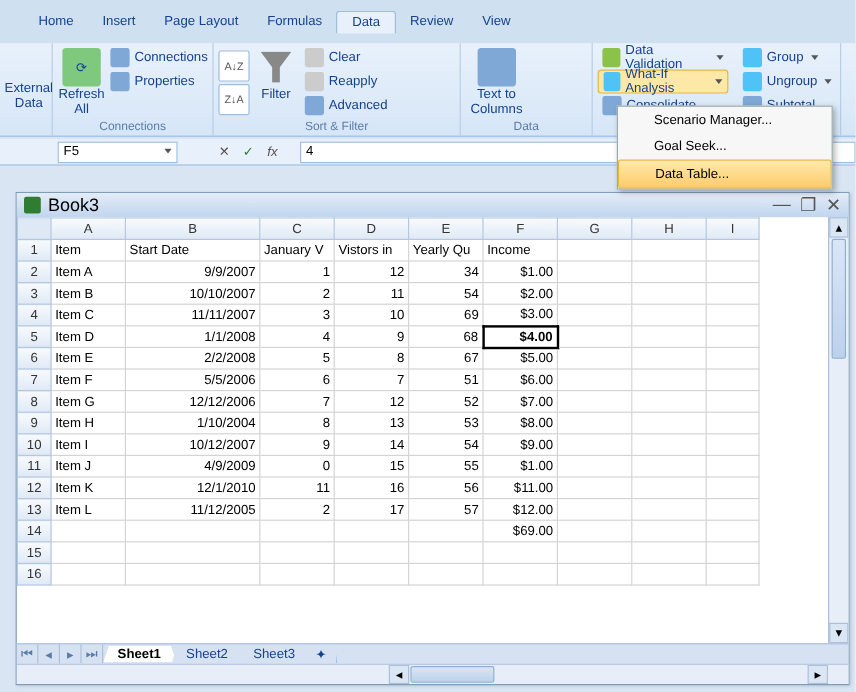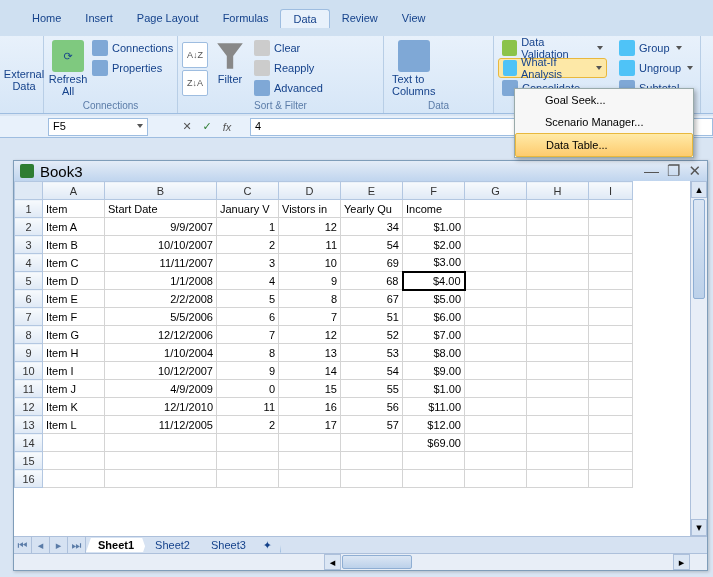--- a/index.html
+++ b/index.html
@@ -40,21 +40,21 @@
 .sheet { position: absolute; top: 20px; bottom: 34px; left: 0; right: 0; overflow: hidden;}
 table.grid { border-collapse: collapse; background: #fff; }
 table.grid th { background: linear-gradient(#f7fafd,#dfe9f5); border: 1px solid #b3c7e1; font-weight: normal; color: #333; font-size: 11px; }
 table.grid th.col { height: 18px; }
 table.grid th.row { width: 28px; }
 table.grid td { border: 1px solid #d4d4d4; height: 18px; padding: 0 3px; font-size: 11px; white-space: nowrap; overflow: hidden;}
 table.grid td.r { text-align: right; }
 table.grid th.corner { background: #dfe9f5; }
 .col-A { width: 62px; } .col-B { width: 112px; } .col-C { width: 62px; } .col-D { width: 62px; }
 .col-E { width: 62px; } .col-F { width: 62px; } .col-G { width: 62px; } .col-H { width: 62px; } .col-I { width: 44px;}
-.active-cell { border: 2px solid #000 !important; }
+.active-cell { border: 2px solid #000 !important; font-weight: bold; }
 .vscroll { position: absolute; top: 20px; right: 0; bottom: 34px; width: 17px; background: #e8eef7; border-left: 1px solid #adc0db;}
 .vscroll .thumb { position: absolute; top: 18px; left: 2px; right: 2px; height: 100px; background: linear-gradient(#dbe6f4,#bcd1ea); border: 1px solid #8faed3; border-radius: 2px;}
 .vscroll .arr { position: absolute; left:0; right:0; height: 17px; display:flex;align-items:center;justify-content:center; background:#dbe6f4; border:1px solid #adc0db;}
 .vscroll .arr.up{top:0;} .vscroll .arr.down{bottom:0;}
 
 .sheet-tabs { position: absolute; bottom: 17px; left: 0; right: 0; height: 17px; background: #d6e2f2; display: flex; align-items: center; border-top: 1px solid #adc0db;}
 .tab-nav { display: flex; }
 .tab-nav span { width: 18px; height: 16px; display: flex; align-items: center; justify-content: center; color: #5b7ca8; cursor: pointer; border-right: 1px solid #adc0db;}
 .stab { padding: 1px 12px; background: #d6e2f2; border-right: 1px solid #9ebde0; font-size: 11px; cursor: pointer; color: #15428b; clip-path: polygon(8% 0, 92% 0, 100% 100%, 0 100%); margin-right: -4px;}
 .stab.active { background: #fff; font-weight: bold; color: #000;}
@@ -134,21 +134,21 @@
             <span>Advanced</span>
           </div>
       </div>
     </div>
     <div class="group-label">Sort &amp; Filter</div>
   </div>
   <div class="ribbon-group" style="width:110px">
     <div class="group-body">
       <div class="big-btn">
         <div class="icon"></div>
-        <span style="white-space:pre-line;text-align:left">Text to
+        <span style="white-space:pre-line;text-align:center">Text to
 Columns</span>
       </div>
     </div>
     <div class="group-label">Data</div>
   </div>
   <div class="ribbon-group" style="width:117px;border-right:none">
     <div class="group-body">
       <div class="col-btns" style="width:100%">
         <div class="small-btn">
             <span class="sicon" style="background:#8bc34a"></span>
@@ -184,22 +184,22 @@
             <span class="sicon"></span>
             <span>Subtotal</span>
           </div>
       </div>
     </div>
     <div class="group-label">utline</div>
   </div>
 </div>
 
 <div class="dropdown-menu">
+  <div class="dropdown-item">Scenario Manager...</div>
   <div class="dropdown-item">Goal Seek...</div>
-  <div class="dropdown-item">Scenario Manager...</div>
   <div class="dropdown-item highlighted">Data Table...</div>
 </div>
 
 <div class="formula-bar">
   <div class="name-box"><span>F5</span> <span class="tri down" style="float:right;margin-top:4px"></span></div>
   <div class="fx-btns">
     <div class="fx-btn">✕</div>
     <div class="fx-btn" style="color:#2e7d32">✓</div>
     <div class="fx-btn">
         <i>fx</i>

